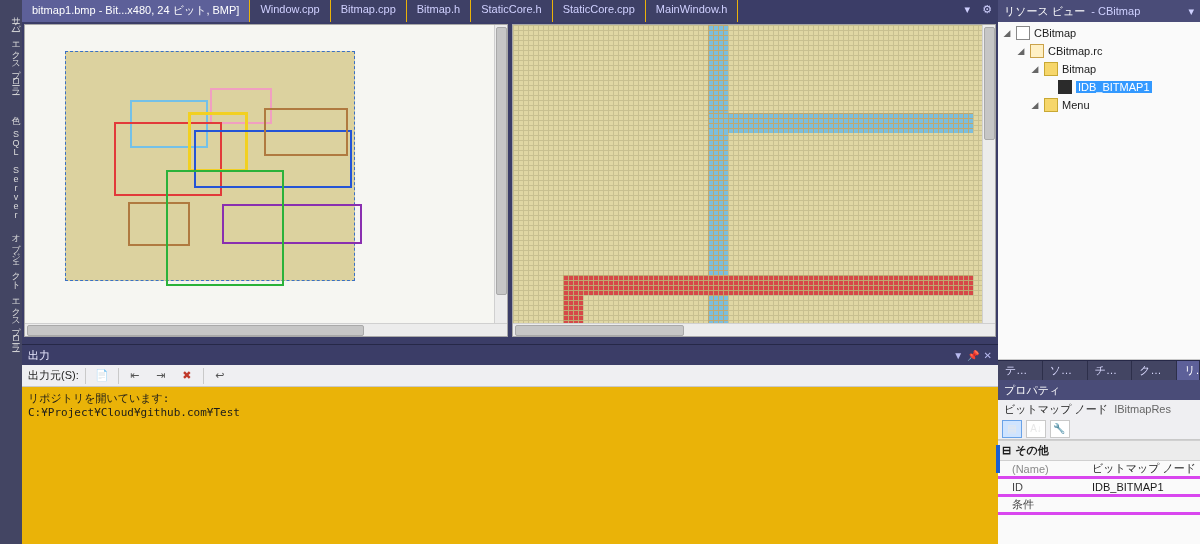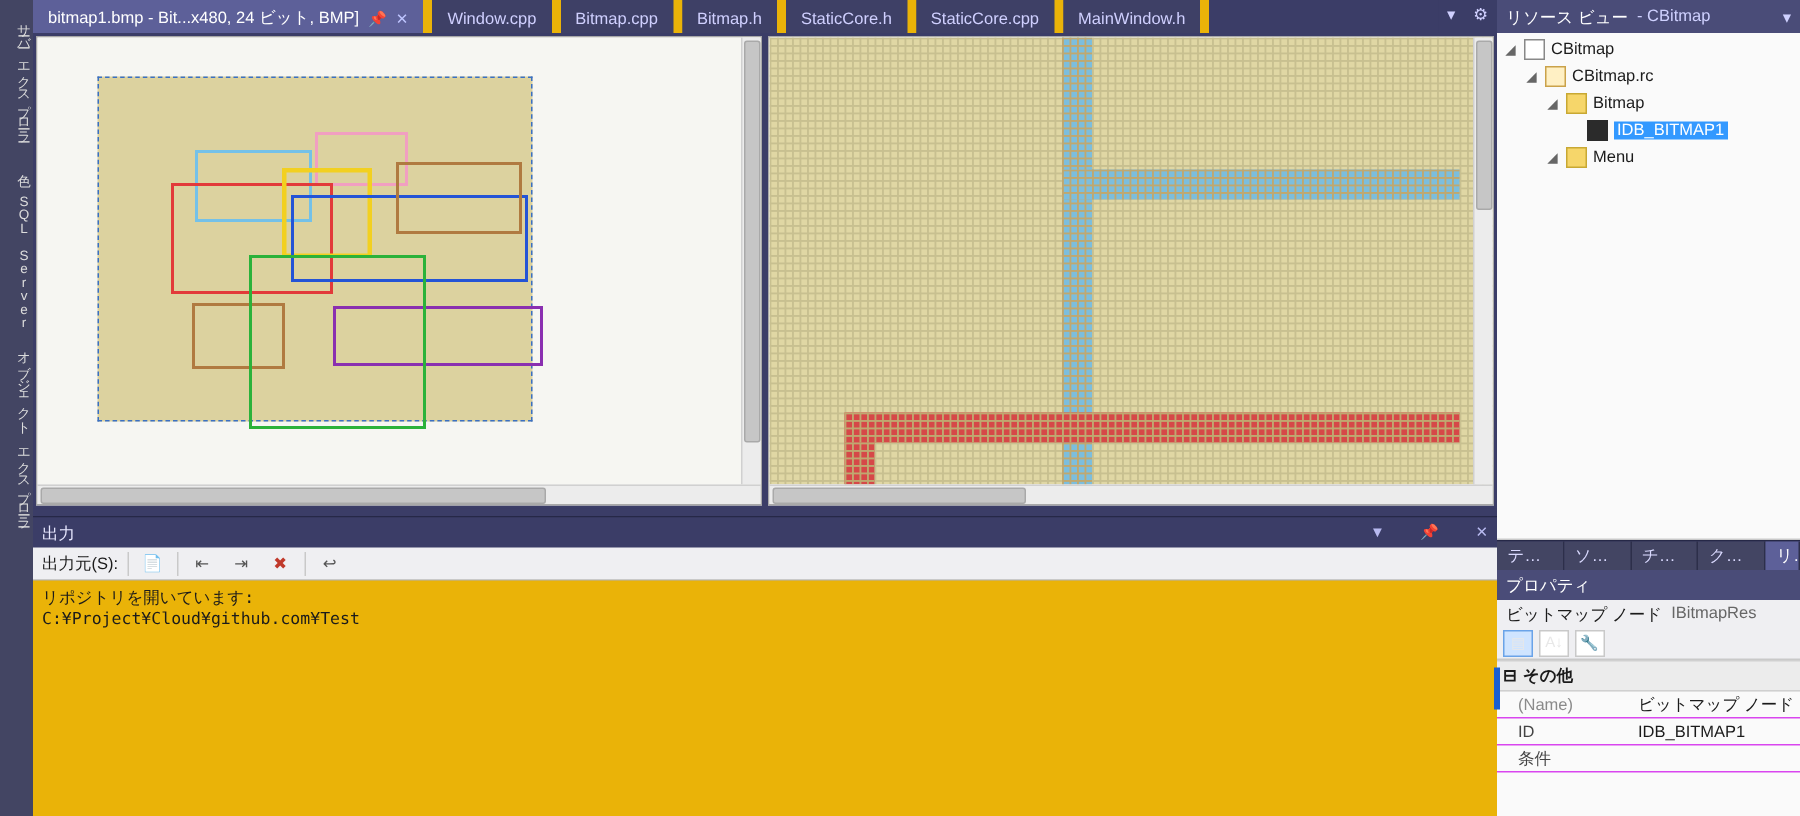--- a/index.html
+++ b/index.html
@@ -7,21 +7,21 @@
 
 .root { display: flex; width: 100%; height: 100%; }
 
 .sidetabs { width: 22px; background: #434563; display: flex; flex-direction: column; font-size: 10px; padding-top: 4px; }
 .sidetab { writing-mode: vertical-rl; text-orientation: upright; padding: 6px 2px; color: #dcdcdc; cursor: pointer; letter-spacing: -1px; font-size: 9px; line-height: 1; }
 .sidetab + .sidetab { margin-top: 8px; }
 
 .middle { flex: 1 1 auto; display: flex; flex-direction: column; min-width: 0; }
 
 .tabbar { display: flex; background: #3b3d67; align-items: stretch; height: 22px; }
-.tab { padding: 3px 10px; background: #3e4066; color: #d0d0ff; border-right: 6px solid #eab308; cursor: pointer; display: flex; align-items: flex-end; gap: 6px; white-space: nowrap; font-size: 11px; }
+.tab { padding: 3px 10px; background: #3e4066; color: #d0d0ff; border-right: 1px solid #eab308; cursor: pointer; display: flex; align-items: flex-start; gap: 6px; white-space: nowrap; font-size: 11px; flex-direction: column; }
 .tab.active { background: #5d6099; color: #fff; }
 .tab .pin { color: #bfc5ff; font-size: 10px; }
 .tab .close { color: #bfc5ff; font-size: 10px; }
 .tabbar .spacer { flex: 1; background: #3b3d67; }
 .tabbar .gear { padding: 3px 6px; color: #d0d0ff; cursor: pointer; }
 .tabbar .dropdown { padding: 3px 6px; color: #d0d0ff; cursor: pointer; }
 
 .editor-area { flex: 1 1 auto; display: flex; min-height: 0; }
 
 .pane { flex: 1 1 0; background: #f6f6f2; position: relative; border: 1px solid #a8a8a8; margin: 2px; display: flex; flex-direction: column; }
@@ -35,21 +35,21 @@
 .rect { position: absolute; border-style: solid; border-width: 2px; background: transparent; }
 
 .zoom-grid { position: absolute; inset: 0; background-color: #e0d7a4;
   background-image: linear-gradient(#c8c090 1px, transparent 1px), linear-gradient(90deg, #c8c090 1px, transparent 1px);
   background-size: 5px 5px; }
 .pixelbar { position: absolute; background-image: linear-gradient(#bfa870 1px, transparent 1px), linear-gradient(90deg, #bfa870 1px, transparent 1px); background-size: 5px 5px; }
 
 .splitter-h { height: 5px; background: #3b3d67; cursor: row-resize; }
 
 .output { height: 200px; background: #3b3d67; display: flex; flex-direction: column; border-top: 1px solid #262847; }
-.output-header { display: flex; align-items: center; height: 20px; background: #3b3d67; padding: 0 6px; gap: 24px; }
+.output-header { display: flex; align-items: center; height: 20px; background: #3b3d67; padding: 0 6px; gap: 4px; }
 .output-header .title { flex: 1; color: #e8e8ff; }
 .output-header .icon { color: #b8baf0; cursor: pointer; font-size: 10px; }
 .output-toolbar { display: flex; align-items: center; height: 22px; background: #efeff2; color: #1b1b1b; padding: 0 6px; gap: 6px; border-bottom: 1px solid #c9c9c9; }
 .output-toolbar select { font-size: 11px; height: 18px; width: 260px; background: #fcfcfc; border: 1px solid #c4c4c4; padding: 0 3px; }
 .output-toolbar .tbtn { width: 20px; height: 18px; display: flex; align-items: center; justify-content: center; color: #555; cursor: pointer; border: 1px solid transparent; }
 .output-toolbar .sep { width: 1px; height: 16px; background: #c9c9c9; }
 .output-body { flex: 1; background: #eab308; color: #1b1b1b; padding: 4px 6px; font-family: Consolas, Meiryo, monospace; font-size: 11px; white-space: pre; overflow: auto; }
 
 .right { width: 202px; display: flex; flex-direction: column; background: #3b3d67; }
 .rv-header { height: 22px; background: #4a4c78; display: flex; align-items: center; padding: 0 6px; gap: 6px; }
@@ -72,21 +72,21 @@
 .mini-tab.active { background: #5d6099; color: #fff; }
 
 .props-header { height: 20px; background: #4a4c78; color: #fff; padding: 0 6px; display: flex; align-items: center; }
 .props-sub { height: 18px; background: #efeff2; color: #1b1b1b; padding: 0 6px; display: flex; align-items: center; gap: 6px; font-size: 11px; }
 .props-sub .type { color: #666; }
 .props-tb { height: 22px; background: #efeff2; border-bottom: 1px solid #c9c9c9; display: flex; align-items: center; gap: 4px; padding: 0 4px; }
 .props-tb .btn { width: 20px; height: 18px; border: 1px solid #c9c9c9; display: flex; align-items: center; justify-content: center; cursor: pointer; font-size: 10px; background: #fff; }
 .props-tb .btn.active { background: #cfe4ff; border-color: #6aa3e8; }
 .props-grid { flex: 1; background: #fafafa; color: #1b1b1b; overflow: auto; }
 .cat { background: #ececec; padding: 2px 4px; font-weight: bold; border-top: 1px solid #d0d0d0; border-bottom: 1px solid #d0d0d0; display: flex; align-items: center; gap: 4px; }
-.row { display: flex; height: 18px; align-items: center; border-bottom: 1px solid #d946ef; }
+.row { display: flex; height: 18px; align-items: center; border-bottom: 3px solid #d946ef; }
 .row .k { width: 90px; padding-left: 14px; color: #444; }
 .row .k.dim { color: #8a8a8a; }
 .row .v { flex: 1; padding-left: 4px; }
 
 .bluehandle { position: absolute; right: -2px; top: 50%; width: 4px; height: 28px; background: #1a5fd0; }
 
 </style>
 </head>
 <body>
 

